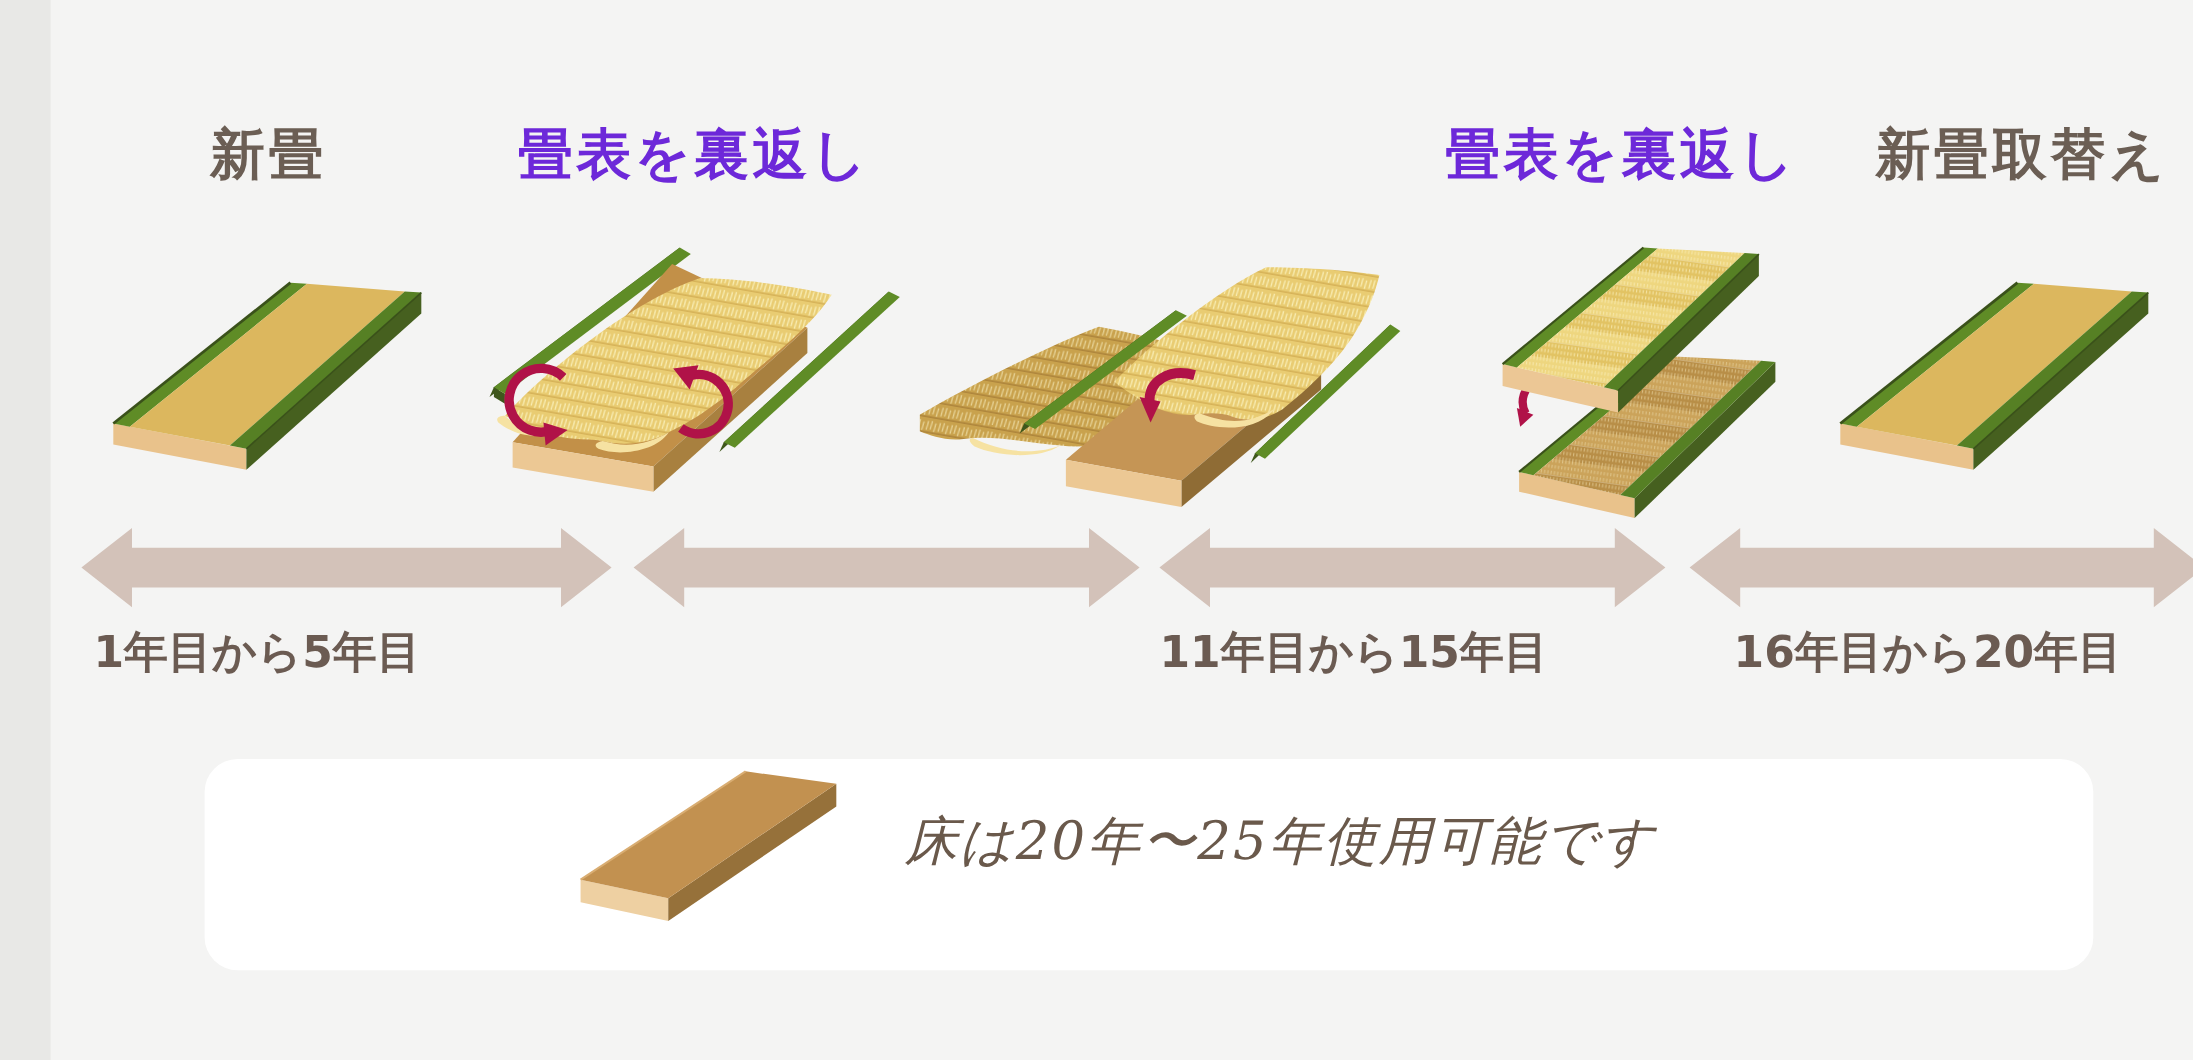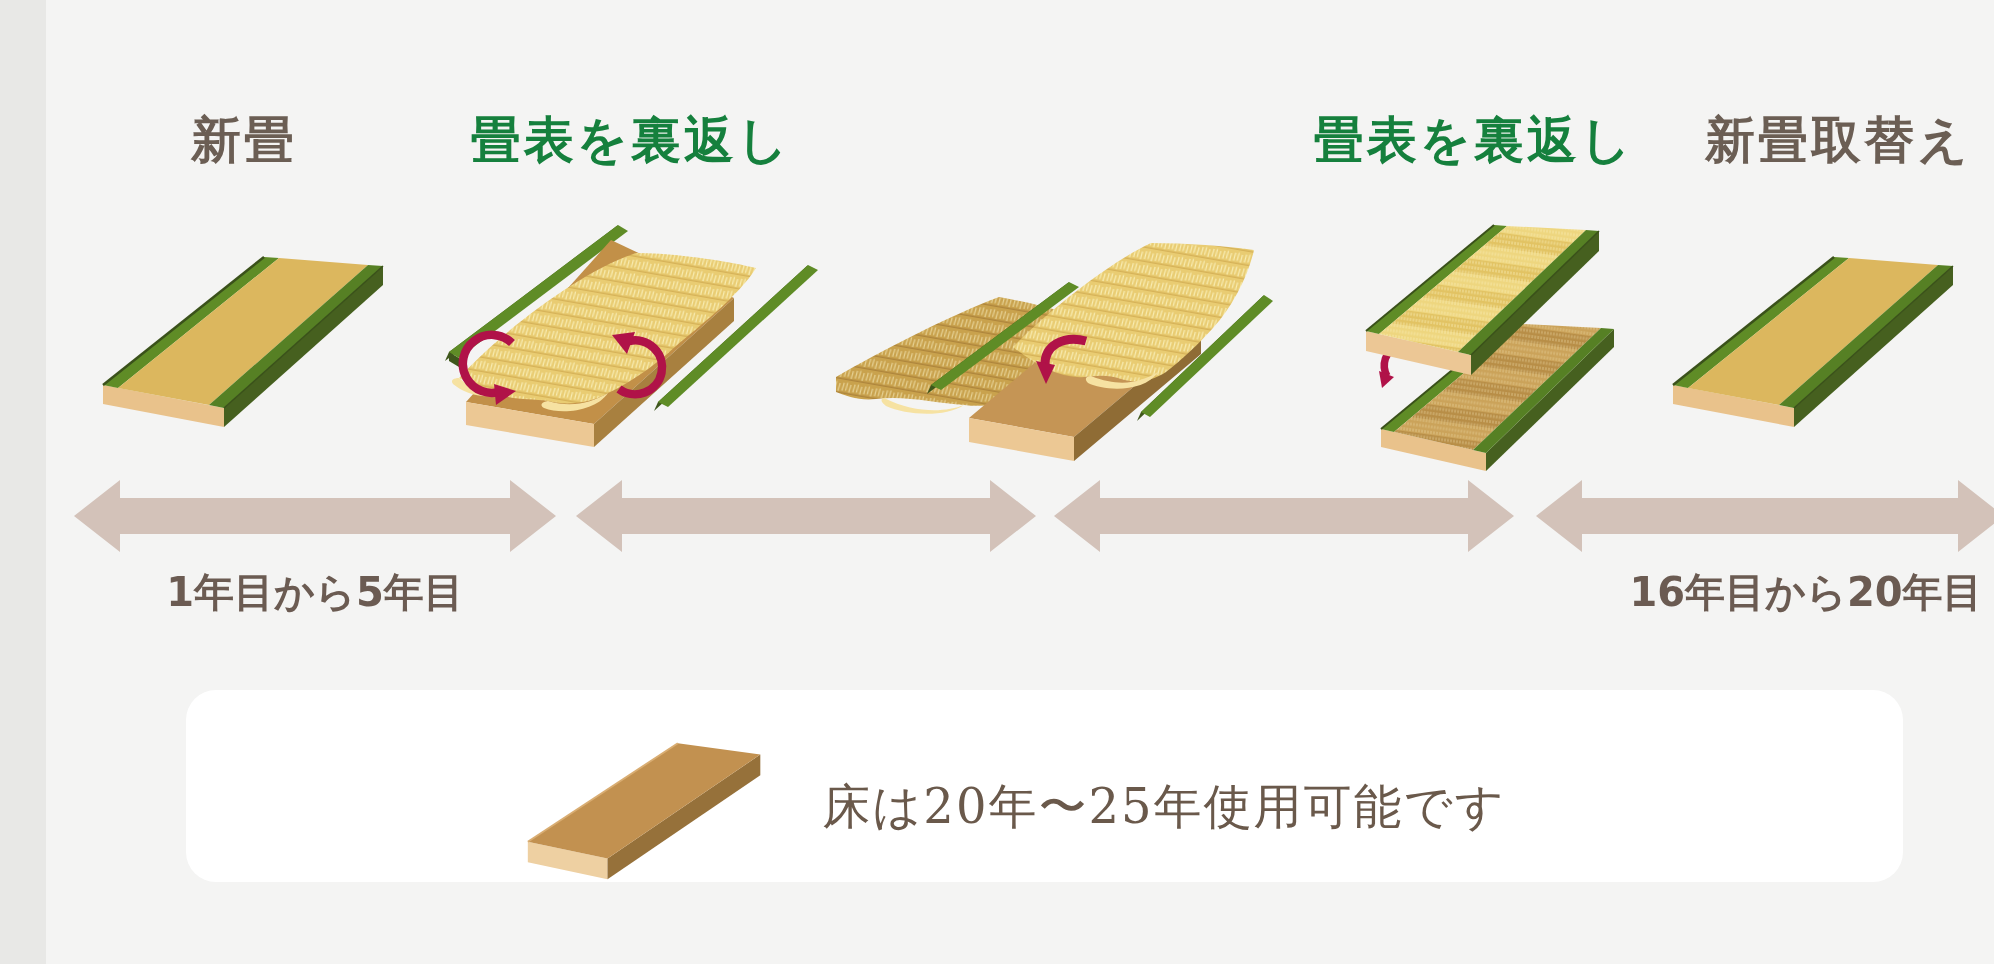--- a/index.html
+++ b/index.html
@@ -8,32 +8,32 @@
     background:#f4f4f3;overflow:hidden;
     font-family:"DejaVu Serif","Liberation Serif",serif;
     margin-left:46px;
   }
   .stage-label{
     position:absolute;top:112px;width:500px;text-align:center;
     font-size:50px;font-weight:700;letter-spacing:3px;line-height:1.1;
     white-space:nowrap;
   }
   .stage-label.brown{color:#6b5e54;}
-  .stage-label.magenta{color:#15803d;}
+  .stage-label.magenta{color:#6d28d9;}
   .illo{position:absolute;}
   .timeline-arrows{position:absolute;left:0;top:470px;}
   .period-label{
-    position:absolute;top:565px;width:460px;text-align:center;
+    position:absolute;top:565px;width:460px;
     font-family:"DejaVu Sans","Liberation Sans",sans-serif;
     font-size:40px;font-weight:700;color:#6b5b52;white-space:nowrap;
   }
   .note-box{
     position:absolute;left:140px;top:690px;width:1717px;height:192px;
     background:#ffffff;border-radius:30px;
-    display:flex;align-items:flex-end;justify-content:center;
+    display:flex;align-items:flex-start;justify-content:center;font-style:italic;
   }
   .note-inner{display:flex;align-items:center;gap:55px;margin-right:60px;}
   .note-text{
     font-size:48px;color:#6a594b;letter-spacing:2px;white-space:nowrap;
   }
 </style>
 </head>
 <body>
 
 <div class="canvas">
@@ -178,20 +178,21 @@
   </svg>
 
   <svg class="timeline-arrows" width="1994" height="110" viewBox="0 0 1994 110">
     <polygon fill="#d3c2b9" points="28,46 74,10 74,28 464,28 464,10 510,46 464,82 464,64 74,64 74,82"></polygon>
     <polygon fill="#d3c2b9" points="530,46 576,10 576,28 944,28 944,10 990,46 944,82 944,64 576,64 576,82"></polygon>
     <polygon fill="#d3c2b9" points="1008,46 1054,10 1054,28 1422,28 1422,10 1468,46 1422,82 1422,64 1054,64 1054,82"></polygon>
     <polygon fill="#d3c2b9" points="1490,46 1536,10 1536,28 1912,28 1912,10 1958,46 1912,82 1912,64 1536,64 1536,82"></polygon>
   </svg>
 
   <div class="period-label" style="left:39px">1年目から5年目</div>
+  <div class="period-label" style="left:1008px">11年目から15年目</div>
   <div class="period-label" style="left:1530px">16年目から20年目</div>
 
   <div class="note-box">
     <div class="note-inner">
       <svg width="244" height="150" viewBox="0 0 260 160">
         <polygon points="5,117 90,135 90,157 5,139" fill="#eed0a2"></polygon>
         <polygon points="253,24 90,135 90,157 253,46" fill="#96713a"></polygon>
         <polygon points="165,12 253,24 90,135 5,117" fill="#c29150"></polygon>
         <line x1="165" y1="12" x2="5" y2="117" stroke="#d9ad72" stroke-width="2"></line>
       </svg>

